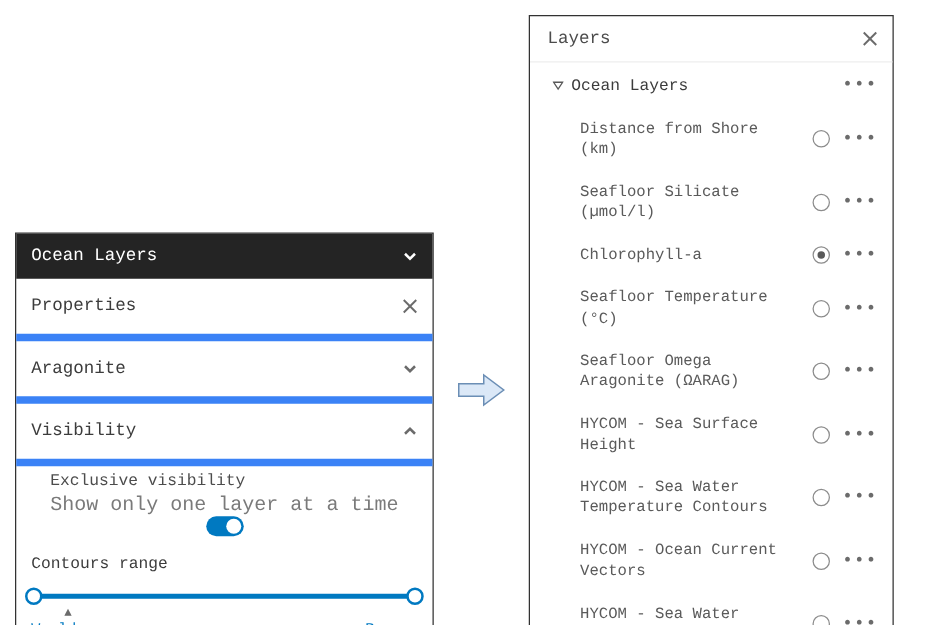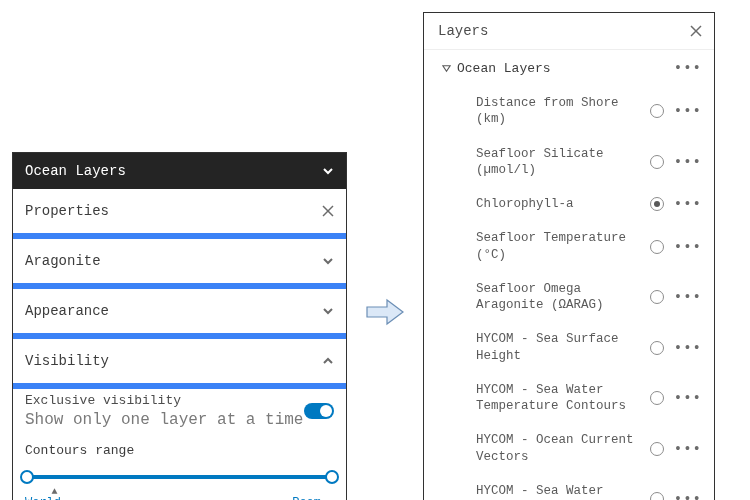--- a/index.html
+++ b/index.html
@@ -47,20 +47,21 @@
     color: #3c3c3c;
   }
   .section-row:last-child { border-bottom: none; }
   .section-body {
     padding: 4px 12px 14px;
   }
   .row-between {
     display: flex;
     justify-content: space-between;
     align-items: center;
+    flex-direction: column;
   }
   .subtext {
     font-size: 16px;
     color: #7a7a7a;
     margin-top: 3px;
   }
   .toggle {
     width: 30px; height: 16px;
     border-radius: 8px;
     background: #0079c1;
@@ -151,21 +152,20 @@
     justify-content: space-between;
     padding: 9px 12px 9px 40px;
     font-size: 12.5px;
     color: #5a5a5a;
   }
   .layer-name {
     flex: 1;
     padding-right: 8px;
     line-height: 1.3;
     word-break: break-word;
-    margin-left: 12px;
   }
   .radio {
     width: 14px; height: 14px;
     border: 1.5px solid #8c8c8c;
     border-radius: 50%;
     display: inline-flex;
     align-items: center;
     justify-content: center;
     flex-shrink: 0;
     margin-right: 10px;
@@ -209,26 +209,20 @@
     </div>
     <div class="section-row">
       <span>Properties</span>
       <svg class="close-x" viewBox="0 0 12 12">
           <line x1="1" y1="1" x2="11" y2="11"></line>
           <line x1="11" y1="1" x2="1" y2="11"></line>
         </svg>
     </div>
     <div class="section-row">
       <span>Aragonite</span>
-      <svg class="chev" viewBox="0 0 12 12" style="stroke:#6b6b6b">
-          <polyline points="2,4 6,8 10,4"></polyline>
-        </svg>
-    </div>
-    <div class="section-row">
-      <span>Appearance</span>
       <svg class="chev" viewBox="0 0 12 12" style="stroke:#6b6b6b">
           <polyline points="2,4 6,8 10,4"></polyline>
         </svg>
     </div>
     <div class="section-row">
       <span>Visibility</span>
       <svg class="chev" viewBox="0 0 12 12" style="stroke:#6b6b6b">
           <polyline points="2,8 6,4 10,8"></polyline>
         </svg>
     </div>

